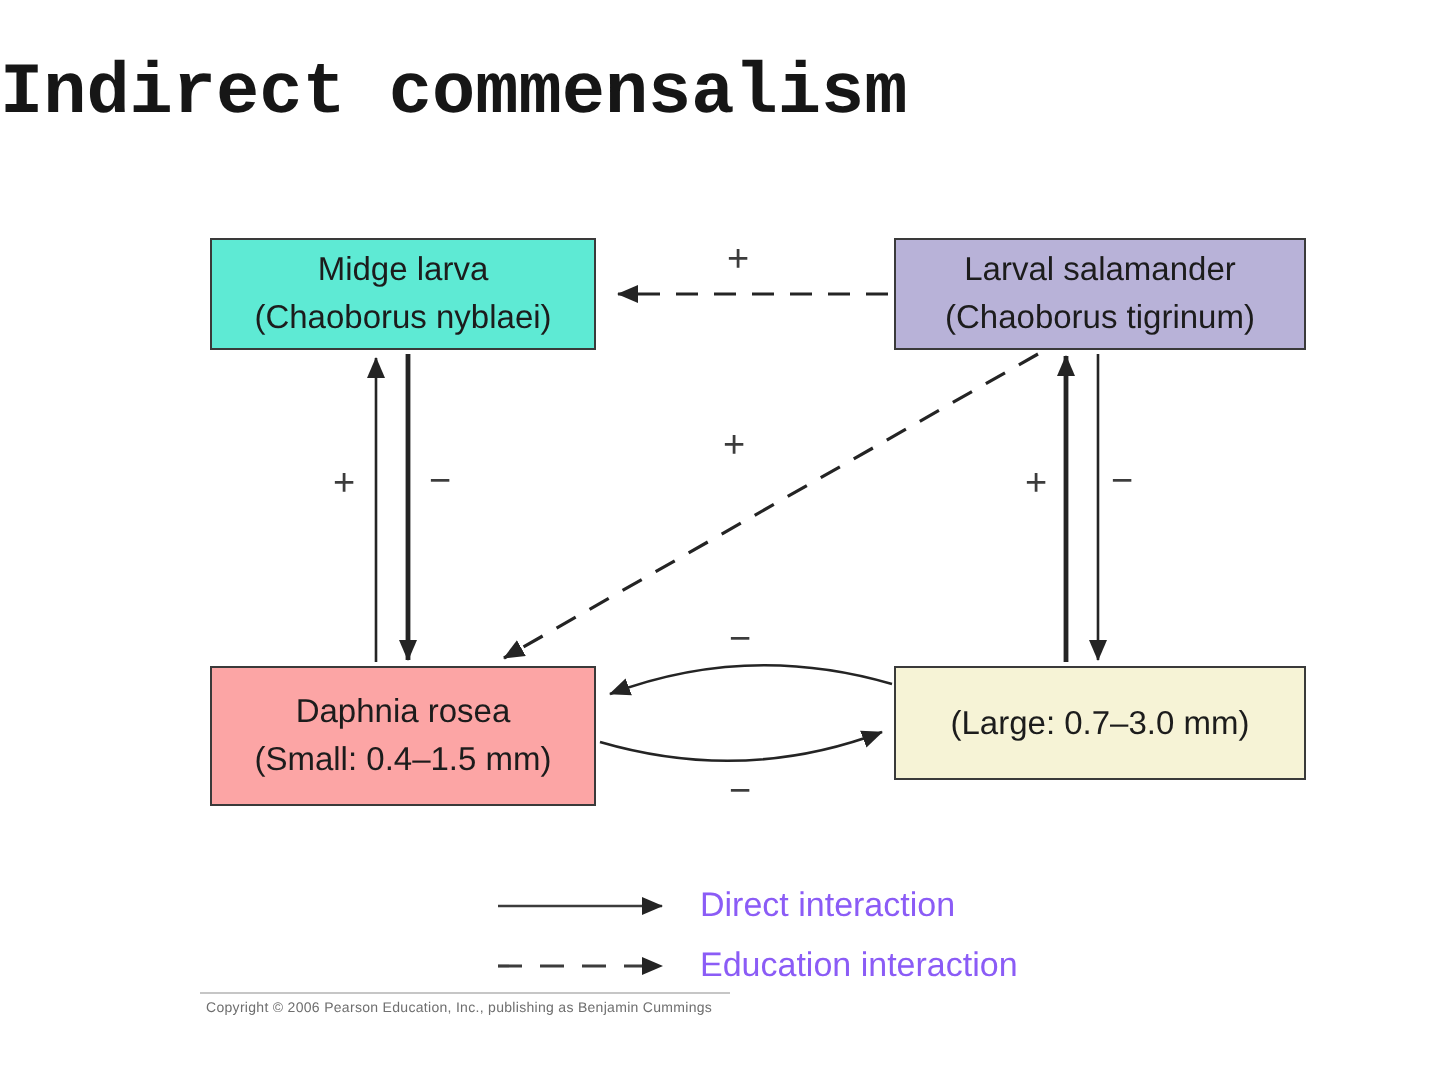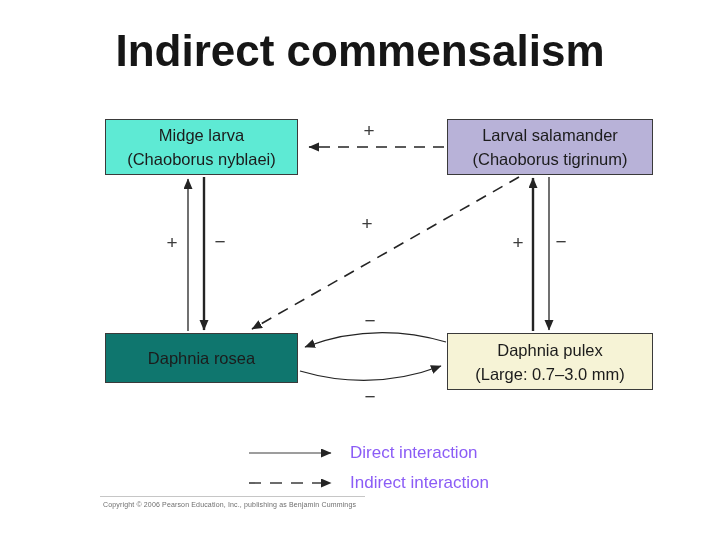--- a/index.html
+++ b/index.html
@@ -2,22 +2,23 @@
 <html><head>
 <meta charset="utf-8">
 <style>
   html,body{margin:0;padding:0;}
   body{
     width:720px;height:540px;position:relative;background:#ffffff;
     font-family:"Liberation Sans", sans-serif;overflow:hidden;
   }
   .title{
     position:absolute;left:0;top:26px;width:720px;margin:0;
-    text-align:center;font-size:44px;font-weight:700;letter-spacing:0px;
+    text-align:left;font-size:36px;font-weight:700;letter-spacing:0px;
     color:#161616;
+    font-family:Liberation Mono, monospace;
   }
   .arrows{position:absolute;left:0;top:0;width:720px;height:540px;}
   .node{
     position:absolute;box-sizing:border-box;border:1.4px solid #3a3a3a;
     display:flex;flex-direction:column;justify-content:center;align-items:center;
     color:#1c1c1c;font-size:16.5px;line-height:24px;text-align:center;
   }
   .node .it{}
   .sign{
     position:absolute;transform:translate(-50%,-50%);
@@ -65,35 +66,35 @@
 <div class="node" style="left: 105px; top: 119px; width: 193px; height: 56px; background-color: #5eead4;">
   <div>Midge larva</div>
   <div class="it">(Chaoborus nyblaei)</div>
 </div>
 
 <div class="node" style="left: 447px; top: 119px; width: 206px; height: 56px; background-color: rgb(184, 178, 216);">
   <div>Larval salamander</div>
   <div class="it">(Chaoborus tigrinum)</div>
 </div>
 
-<div class="node" style="left: 105px; top: 333px; width: 193px; height: 50px; background-color: #0f766e;">
+<div class="node" style="left: 105px; top: 333px; width: 193px; height: 70px; background-color: #fca5a5;">
   <div class="it">Daphnia rosea</div>
+  <div>(Small: 0.4–1.5 mm)</div>
 </div>
 
 <div class="node" style="left: 447px; top: 333px; width: 206px; height: 57px; background-color: rgb(246, 243, 214);">
-  <div class="it">Daphnia pulex</div>
   <div>(Large: 0.7–3.0 mm)</div>
 </div>
 
 <span class="sign" style="left:369px;top:130px">+</span>
 <span class="sign" style="left:172px;top:242px">+</span>
 <span class="sign" style="left:220px;top:241px">−</span>
 <span class="sign" style="left:367px;top:223px">+</span>
 <span class="sign" style="left:518px;top:242px">+</span>
 <span class="sign" style="left:561px;top:241px">−</span>
 <span class="sign" style="left:370px;top:320px">−</span>
 <span class="sign" style="left:370px;top:396px">−</span>
 
 <span class="legend-label" style="left:350px;top:443px">Direct interaction</span>
-<span class="legend-label" style="left:350px;top:473px">Indirect interaction</span>
+<span class="legend-label" style="left:350px;top:473px">Education interaction</span>
 
 <div class="figure-bottom-edge"></div>
 <div class="copyright">Copyright © 2006 Pearson Education, Inc., publishing as Benjamin Cummings</div>
 
 </body></html>

